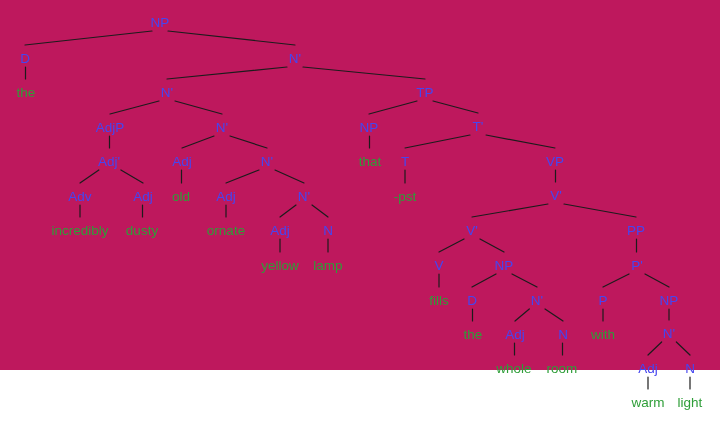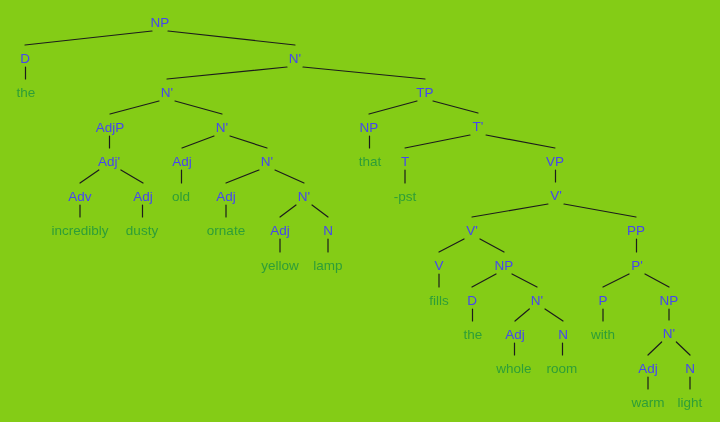--- a/index.html
+++ b/index.html
@@ -7,22 +7,22 @@
     padding: 0;
     background: #ffffff;
     width: 720px;
     height: 422px;
     overflow: hidden;
     font-family: "Liberation Sans", sans-serif;
   }
   .canvas-wrap {
     position: relative;
     width: 720px;
-    height: 422px;
-    background: #84cc16;
+    height: 370px;
+    background: #be185d;
   }
   svg text {
     font-family: "Liberation Sans", sans-serif;
     font-size: 13.5px;
   }
   svg line {
     stroke-linecap: round;
   }
 </style>
 </head>

